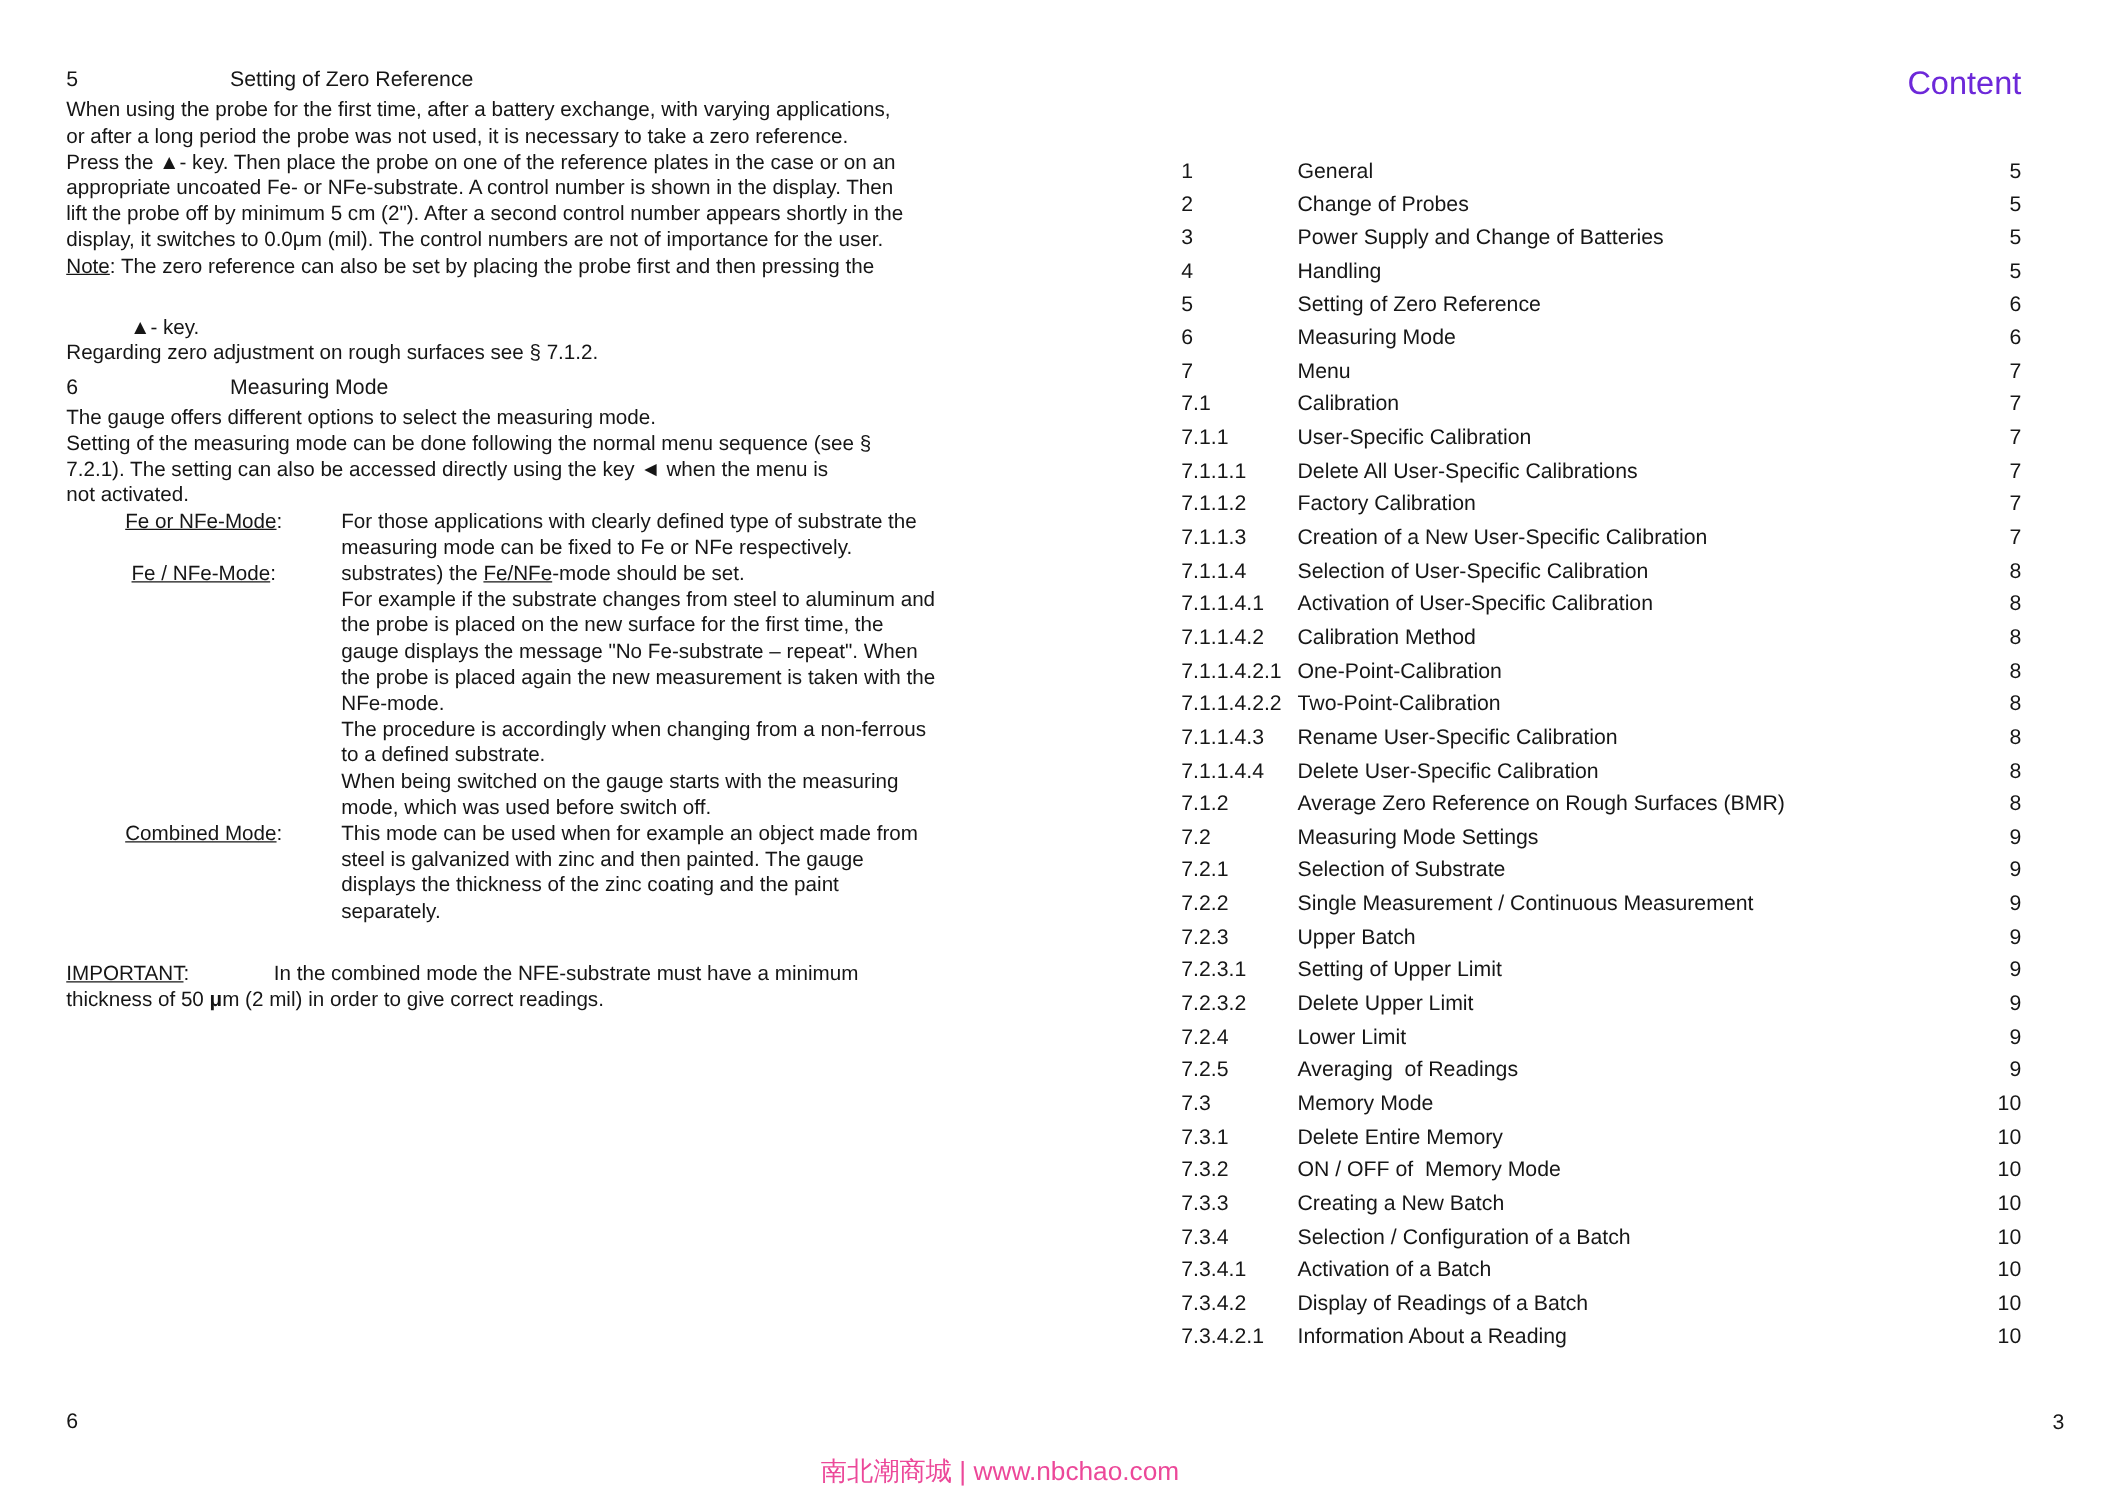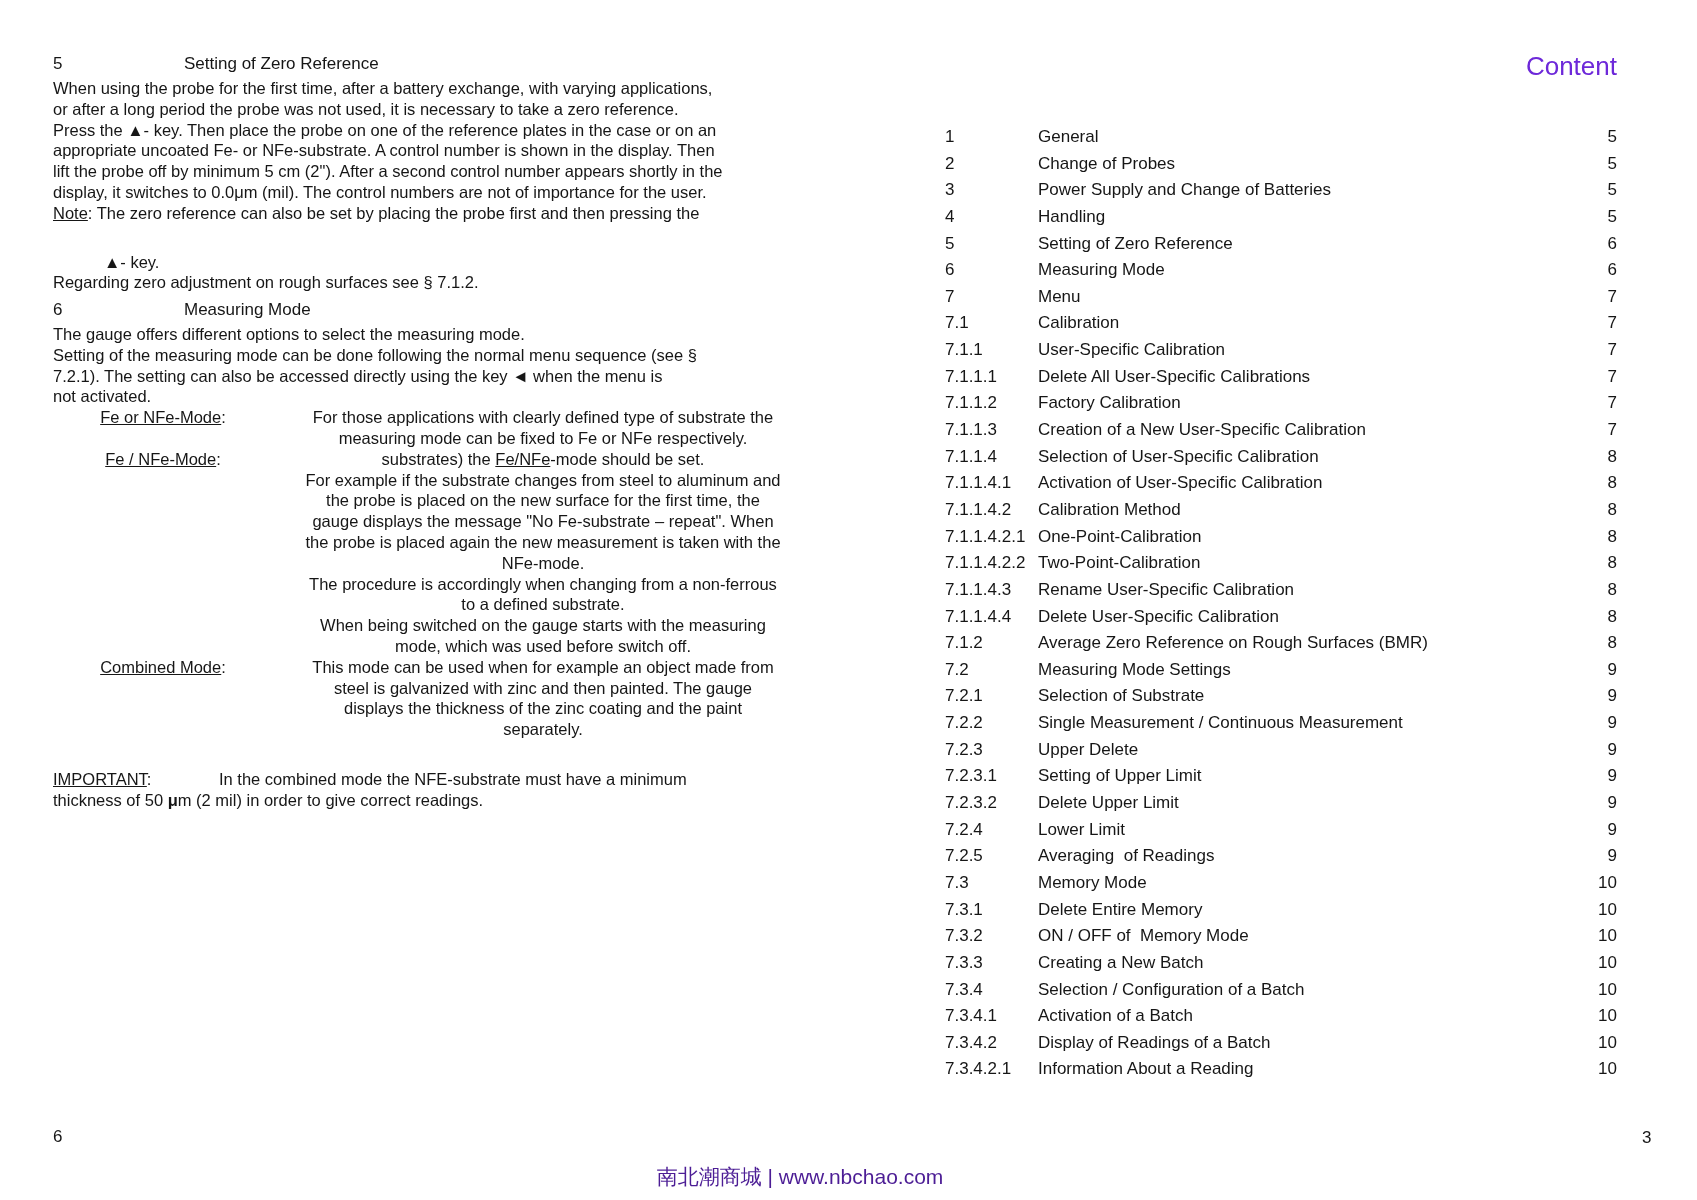--- a/index.html
+++ b/index.html
@@ -10,40 +10,40 @@
   #sec5{top:53px;}
   #sec6{top:299px;}
   #important{top:769px;}
   .sec-heading{display:flex;font-size:17px;line-height:22px;margin-bottom:3px;}
   .sec-heading .h-num{width:131px;}
   .body-line{white-space:nowrap;}
   .u{text-decoration:underline;}
   .note-indent{padding-left:51px;margin-top:28px;}
   .mode-row{display:flex;}
   .mode-label{width:220px;white-space:nowrap;text-align:center;}
-  .mode-desc{flex:1;text-align:center;}
+  .mode-desc{flex:1;}
   .desc-line{white-space:nowrap;}
   .imp-line1{display:flex;white-space:nowrap;}
   .imp-label{width:166px;}
   .bold-mu{font-weight:bold;}
   .closing-line{white-space:nowrap;}
   
   #content-title{position:absolute;left:945px;top:48px;width:672px;text-align:right;
                  font-size:26px;line-height:36px;color:#6d28d9;}
   #toc{position:absolute;left:945px;top:126px;width:672px;}
   .toc-row{display:flex;height:26.65px;font-size:17px;line-height:22px;align-items:flex-start;}
   .toc-num{width:93px;white-space:nowrap;}
   .toc-title{flex:1;white-space:pre;}
   .toc-page{min-width:42px;text-align:right;white-space:nowrap;}
   
   .corner-num{position:absolute;font-size:17px;}
   #left-page-num{left:53px;top:1127px;}
   #right-page-num{left:1642px;top:1128px;}
   #footer{position:absolute;left:800px;top:1163px;transform:translateX(-50%);
-          font-size:21px;color:#4c1d95;white-space:nowrap;}
+          font-size:21px;color:#ec4899;white-space:nowrap;}
 </style>
 </head>
 <body>
 
 <div id="screen">
 
   <div id="sec5" class="lp-block">
     <div class="sec-heading">
       <span class="h-num">5</span>
       <span>Setting of Zero Reference</span>
@@ -276,21 +276,21 @@
       </div>
 
       <div class="toc-row">
         <span class="toc-num">7.2.2</span>
         <span class="toc-title">Single Measurement / Continuous Measurement</span>
         <span class="toc-page">9</span>
       </div>
 
       <div class="toc-row">
         <span class="toc-num">7.2.3</span>
-        <span class="toc-title">Upper Delete</span>
+        <span class="toc-title">Upper Batch</span>
         <span class="toc-page">9</span>
       </div>
 
       <div class="toc-row">
         <span class="toc-num">7.2.3.1</span>
         <span class="toc-title">Setting of Upper Limit</span>
         <span class="toc-page">9</span>
       </div>
 
       <div class="toc-row">

